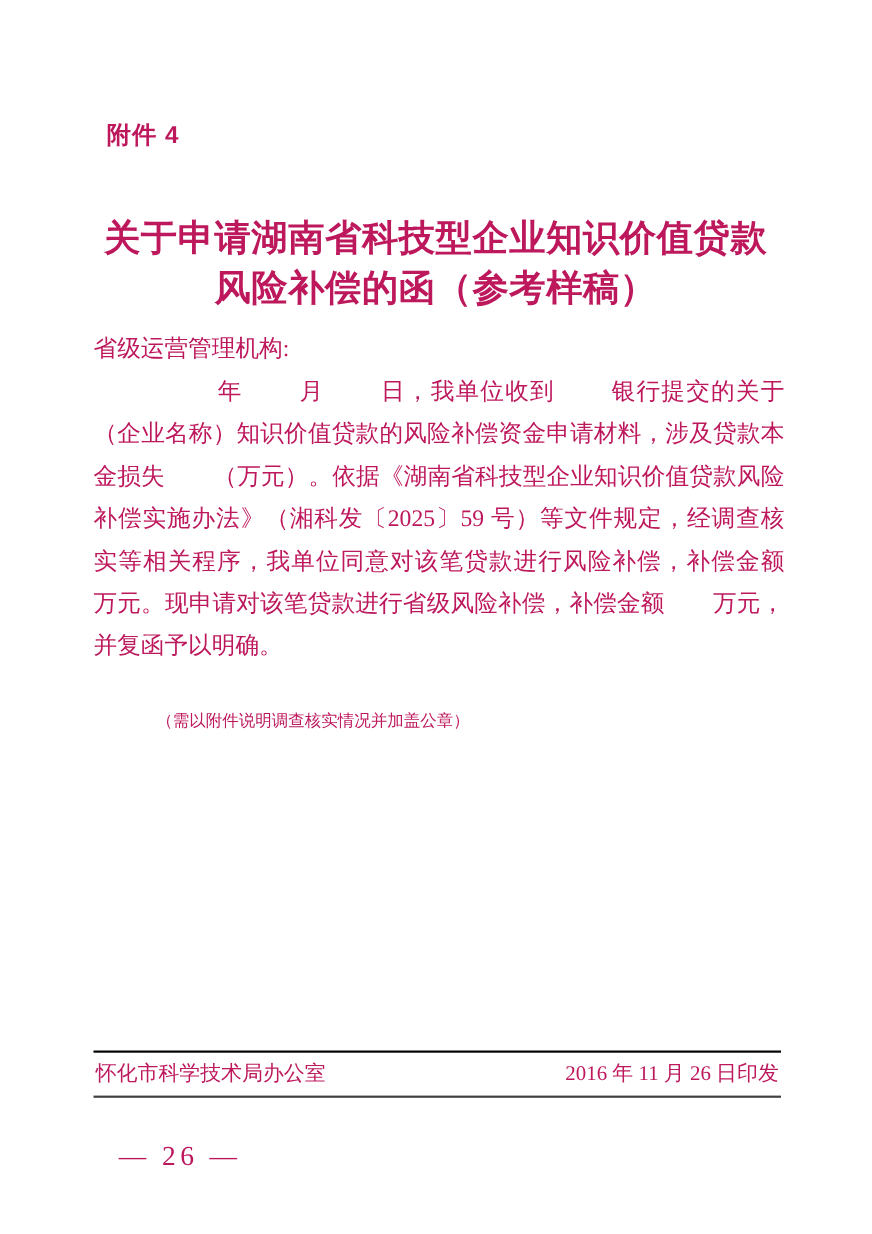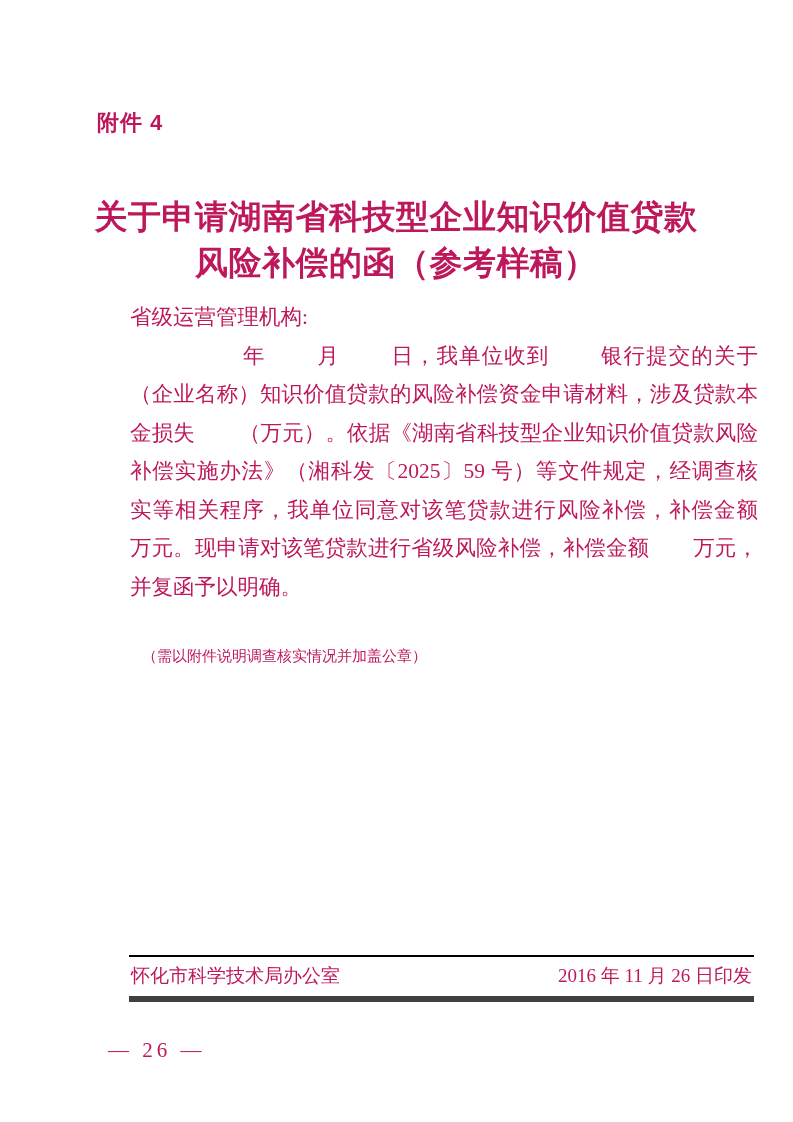--- a/index.html
+++ b/index.html
@@ -38,21 +38,20 @@
     letter-spacing: 0.5px;
     white-space: pre-wrap;
   }
   .body-block {
     position: absolute;
     left: 85px;
     top: 298px;
     width: 628px;
     font-size: 21.5px;
     line-height: 38.5px;
-    margin-left: 45px;
   }
   .salutation {
     white-space: pre-wrap;
   }
   .main-paragraph {
     margin: 0;
     text-indent: 113px;
     text-align: justify;
     white-space: pre-wrap;
   }
@@ -80,37 +79,36 @@
   .signature-date {
     margin-right: 104px;
     white-space: pre-wrap;
   }
   .colophon {
     position: absolute;
     left: 85px;
     top: 955px;
     width: 625px;
     border-top: 2px solid #000000;
-    border-bottom: 6px solid #404040;
+    border-bottom: 2px solid #404040;
     display: flex;
     justify-content: space-between;
     align-items: center;
     padding: 6px 2px 7px 2px;
     box-sizing: border-box;
     font-size: 19px;
-    margin-left: 44px;
   }
   .colophon span {
     white-space: pre-wrap;
   }
   .page-number {
     position: absolute;
     left: 108px;
     top: 1038px;
-    font-size: 21px;
+    font-size: 25px;
     letter-spacing: 4px;
     white-space: pre-wrap;
   }
 </style>
 </head>
 <body>
 
 <div class="page">
 
   <div class="attachment-label">附件 4</div>

